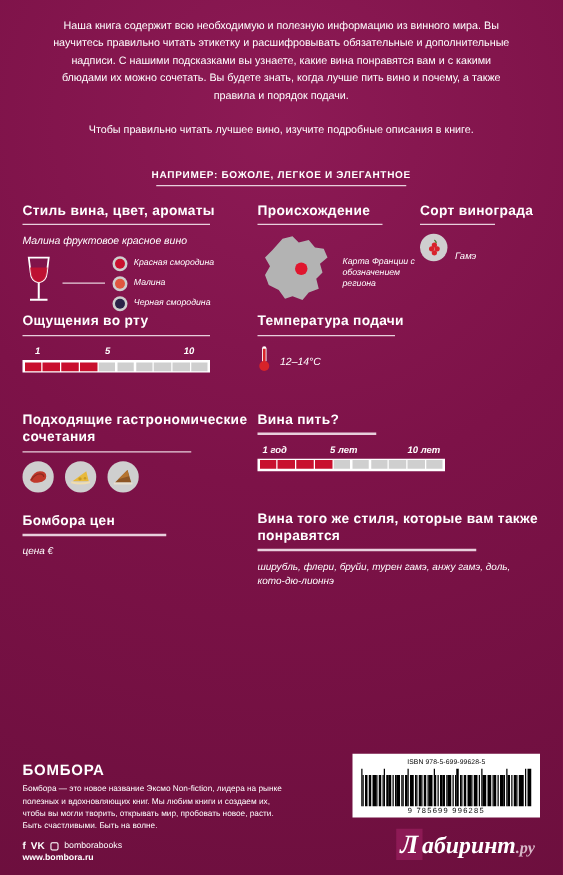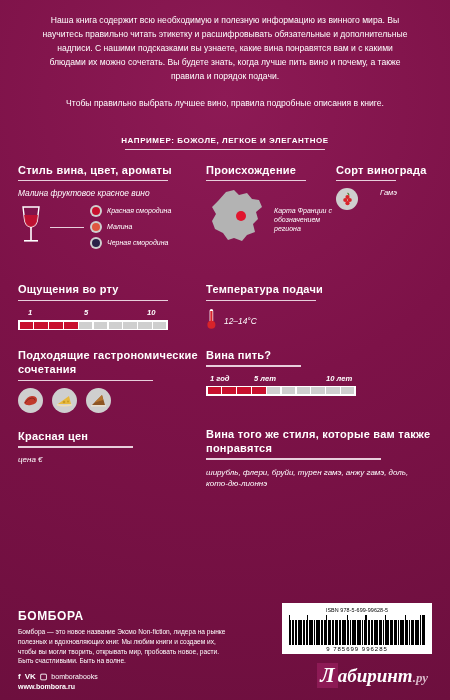--- a/index.html
+++ b/index.html
@@ -108,21 +108,21 @@
   }
   .aroma-label { font-size:7px; line-height:1.15; font-style:italic; }
 
   .connector { width:34px; height:1.2px; background:#e8cfdc; }
 
   
   .map-wrap { display:flex; align-items:center; gap:6px; }
   .map-cap { font-size:7px; line-height:1.3; font-style:italic; }
 
   
-  .grape-row { display:flex; align-items:flex-start; gap:22px; }
+  .grape-row { display:flex; align-items:flex-end; gap:6px; }
   .grape-circle {
     width:22px; height:22px; border-radius:50%; background:#cfcfcf;
     display:flex; align-items:center; justify-content:center; flex:none;
   }
   .grape-name { font-size:7.6px; font-style:italic; }
 
   
   .scale-nums { display:flex; font-size:7.6px; font-weight:bold; font-style:italic; margin-bottom:2px; position:relative; height:10px; }
   .scale-nums span { position:absolute; }
   .scale-bar { display:flex; gap:1.4px; background:#ffffff; padding:1.6px; width:150px; }
@@ -173,21 +173,21 @@
   }
   .wm-ru { color:#d8b7c8; font-size:13px; font-family:"Liberation Serif", serif; }
 </style>
 </head>
 <body>
 
 <div class="cover">
 
 
   <div class="body-text">Наша книга содержит всю необходимую и полезную информацию из винного мира. Вы научитесь правильно читать этикетку и расшифровывать обязательные и дополнительные надписи. С нашими подсказками вы узнаете, какие вина понравятся вам и с какими блюдами их можно сочетать. Вы будете знать, когда лучше пить вино и почему, а также правила и порядок подачи.</div>
-  <div class="body-text second">Чтобы правильно выбрать лучшее вино, правила подробные описания в книге.</div>
+  <div class="body-text second">Чтобы правильно читать лучшее вино, изучите подробные описания в книге.</div>
 
   <div class="example-head">
     <span>НАПРИМЕР: БОЖОЛЕ, ЛЕГКОЕ И ЭЛЕГАНТНОЕ</span>
   </div>
   <div class="example-rule"></div>
 
   <div class="info">
 
     <div class="row">
 
@@ -253,21 +253,21 @@
               <circle cx="4.3" cy="8" r="2.1" fill="#d8232a"></circle>
               <circle cx="8.7" cy="8" r="2.1" fill="#d8232a"></circle>
               <circle cx="6.5" cy="11.2" r="2.1" fill="#d8232a"></circle>
             </svg>
           </span>
           <span class="grape-name">Гамэ</span>
         </div>
       </div>
     </div>
 
-    <div class="row" style="margin-top:32px;justify-content:space-between;">
+    <div class="row" style="margin-top:0;justify-content:space-between;">
       <div class="col-left">
         <div class="sec-title">Ощущения во рту</div>
         <div class="sec-rule rule-w150"></div>
         <div class="scale-nums">
           <span style="left:10px">1</span>
           <span style="left:66px">5</span>
           <span style="left:129px">10</span>
         </div>
         <div class="scale-bar">
           <i class="seg on"></i>
@@ -292,21 +292,21 @@
               <rect x="3.6" y="1" width="3.6" height="13" rx="1.8" fill="#ffffff"></rect>
               <rect x="4.3" y="3" width="2.2" height="11" fill="#d8232a"></rect>
               <circle cx="5.4" cy="16.8" r="4" fill="#d8232a"></circle>
             </svg>
           </span>
           <span class="temp-val">12–14°C</span>
         </div>
       </div>
     </div>
 
-    <div class="row" style="margin-top:14px;">
+    <div class="row" style="margin-top:26px;">
       <div class="col-left">
         <div class="sec-title">Подходящие гастрономические сочетания</div>
         <div class="sec-rule rule-w135"></div>
         <div class="food-row">
           <span class="food-circle">
             <svg width="17" height="15" viewBox="0 0 17 15">
               <path d="M2 10 Q5 3 10 3 Q15 3 15 7 Q15 11 9 12 Q4 13 2 10 Z" fill="#c0392b"></path>
               <path d="M3 10 Q6 5 10 5 Q13 5 13 7.5" stroke="#8e2b20" stroke-width="1" fill="none"></path>
             </svg>
           </span>
@@ -326,41 +326,41 @@
             </svg>
           </span>
         </div>
       </div>
 
       <div class="col-mid" style="width:auto;flex:1">
         <div class="sec-title">Вина пить?</div>
         <div class="sec-rule rule-w95"></div>
         <div class="scale-nums">
           <span style="left:4px">1 год</span>
-          <span style="left:48px">5 лет</span>
+          <span style="left:58px">5 лет</span>
           <span style="left:120px">10 лет</span>
         </div>
         <div class="scale-bar">
           <i class="seg on"></i>
             <i class="seg on"></i>
             <i class="seg on"></i>
             <i class="seg on"></i>
           <i class="seg"></i>
             <i class="seg"></i>
             <i class="seg"></i>
             <i class="seg"></i>
             <i class="seg"></i>
             <i class="seg"></i>
         </div>
       </div>
     </div>
 
     <div class="row" style="margin-top:16px;">
       <div class="col-left">
-        <div class="sec-title">Красная цен</div>
+        <div class="sec-title">Бомбора цен</div>
         <div class="sec-rule rule-w115"></div>
         <div class="price-val">цена €</div>
       </div>
       <div class="col-mid" style="width:auto;flex:1;margin-top:-2px">
         <div class="sec-title">Вина того же стиля, которые вам также понравятся</div>
         <div class="sec-rule rule-w175"></div>
         <div class="similar-text">ширубль, флери, бруйи, турен гамэ, анжу гамэ, доль, кото-дю-лионнэ</div>
       </div>
     </div>
 

